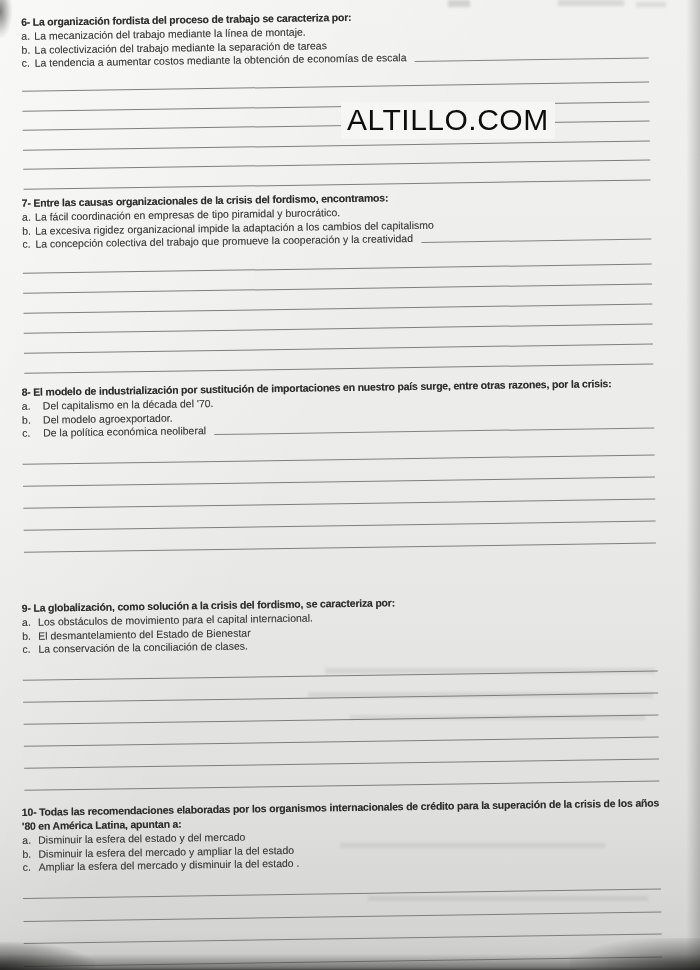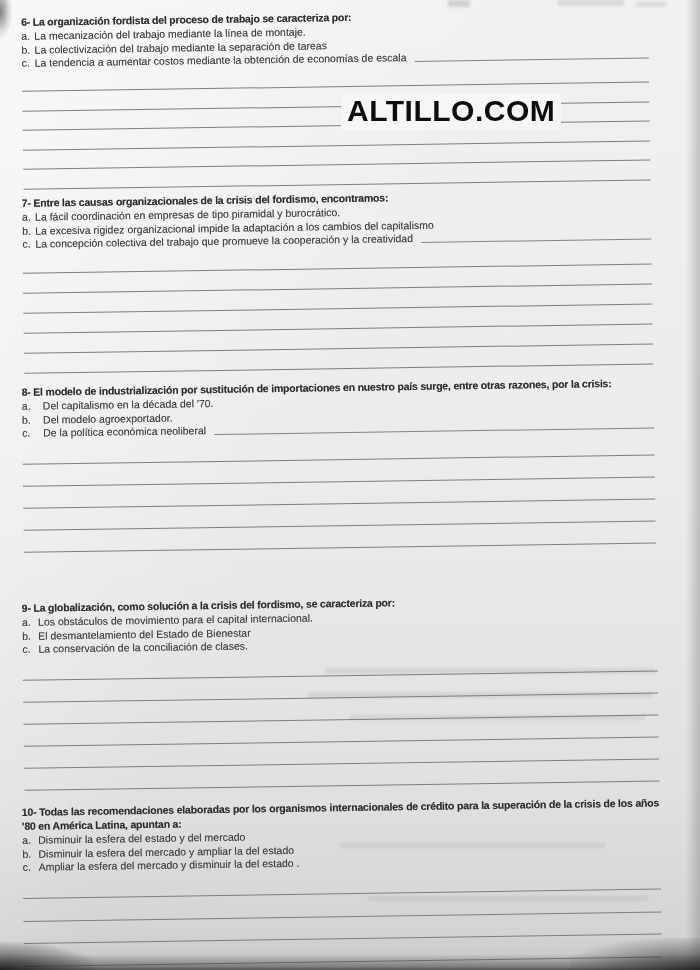--- a/index.html
+++ b/index.html
@@ -52,23 +52,23 @@
   }
   .q0 { left: 28px; top: 10px;  width: 627px; --gap: 18.5px; }
   .q1 { left: 26px; top: 191px; width: 629px; --gap: 19px; }
   .q2 { left: 23px; top: 380px; width: 632px; --gap: 21px; }
   .q3 { left: 20px; top: 596px; width: 635px; --gap: 21px; }
   .q4 { left: 17px; top: 800px; width: 638px; --gap: 21.5px; }
 
   
   .watermark {
     position: absolute;
-    left: 341px; top: 93px;
+    left: 341px; top: 102px;
     font-size: 30px;
-    font-weight: bold;
+    font-weight: normal;
     letter-spacing: 0.5px;
     color: #0d0d0d;
     background: #f6f6f4;
     padding: 1px 6px 2px 6px;
     z-index: 5;
   }
 
   
   .artifact { position: absolute; pointer-events: none; }
   .smudge-topleft {

